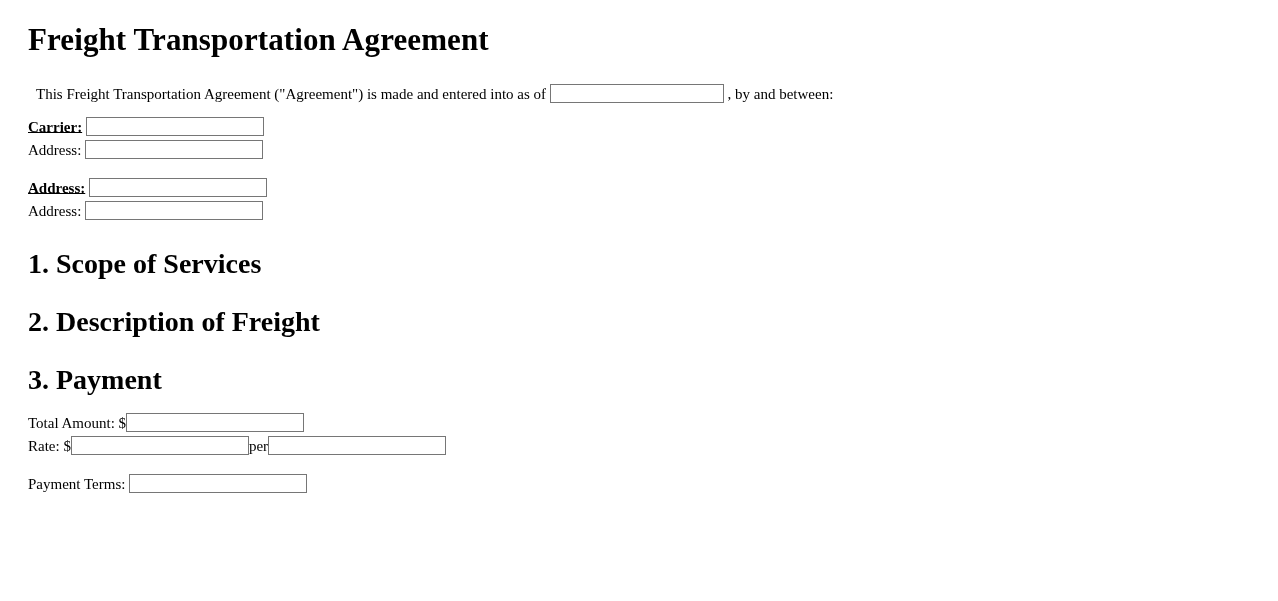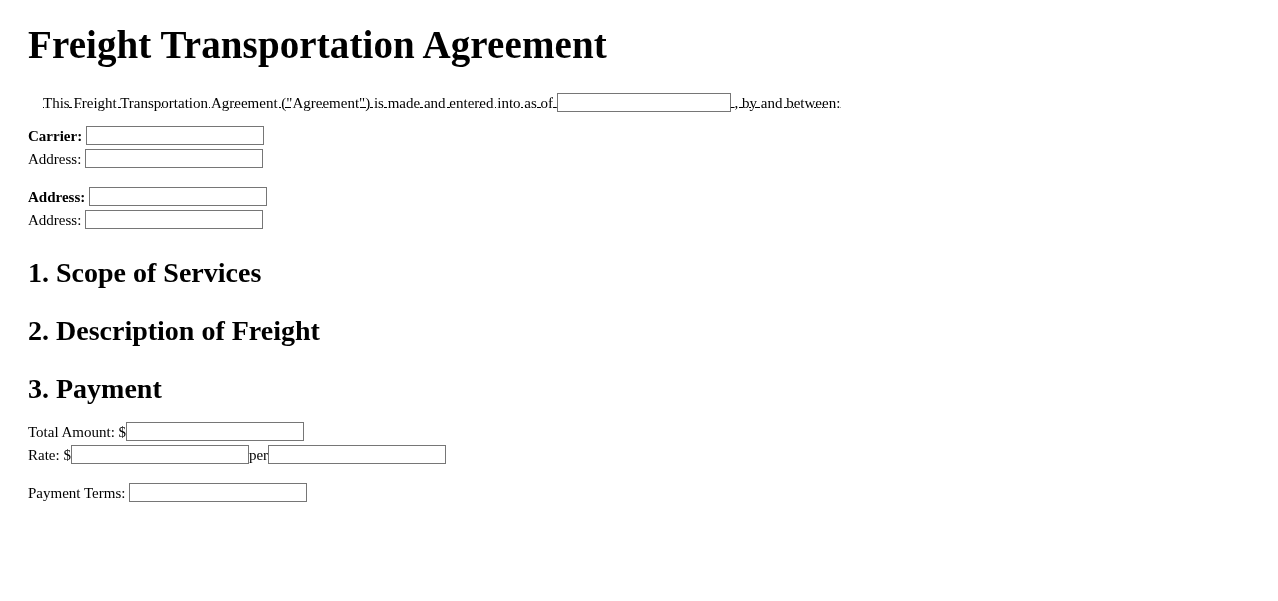--- a/index.html
+++ b/index.html
@@ -12,49 +12,49 @@
     color: #000000;
     width: 1278px;
     min-height: 601px;
   }
   .page {
     padding: 22px 28px 20px 28px;
     box-sizing: border-box;
   }
   h1.doc-title {
     font-family: "Liberation Serif", "DejaVu Serif", serif;
-    font-size: 39px;
+    font-size: 31px;
     font-weight: bold;
     margin: 0 0 24px 0;
     letter-spacing: 0.1px;
   }
   h2.section-title {
     font-family: "Liberation Serif", "DejaVu Serif", serif;
     font-size: 28px;
     font-weight: bold;
     margin: 26px 0 14px 0;
   }
   p.para {
     font-size: 15px;
     line-height: 20px;
-    margin: 0 0 10px 15px;
-    text-decoration: underline;
+    margin: 0 0 10px 8px;
   }
   .row {
     font-size: 15px;
     line-height: 22px;
     margin: 0;
     display: block;
     white-space: nowrap;
   }
   .row + .row {
     margin-top: 0px;
   }
   .label-bold {
     font-weight: bold;
+    text-decoration: underline;
   }
   .group {
     margin-bottom: 14px;
   }
   input.txt {
     font-family: "Liberation Serif", "DejaVu Serif", serif;
     font-size: 13px;
     border: 1px solid #767676;
     background: #ffffff;
     color: #000;

